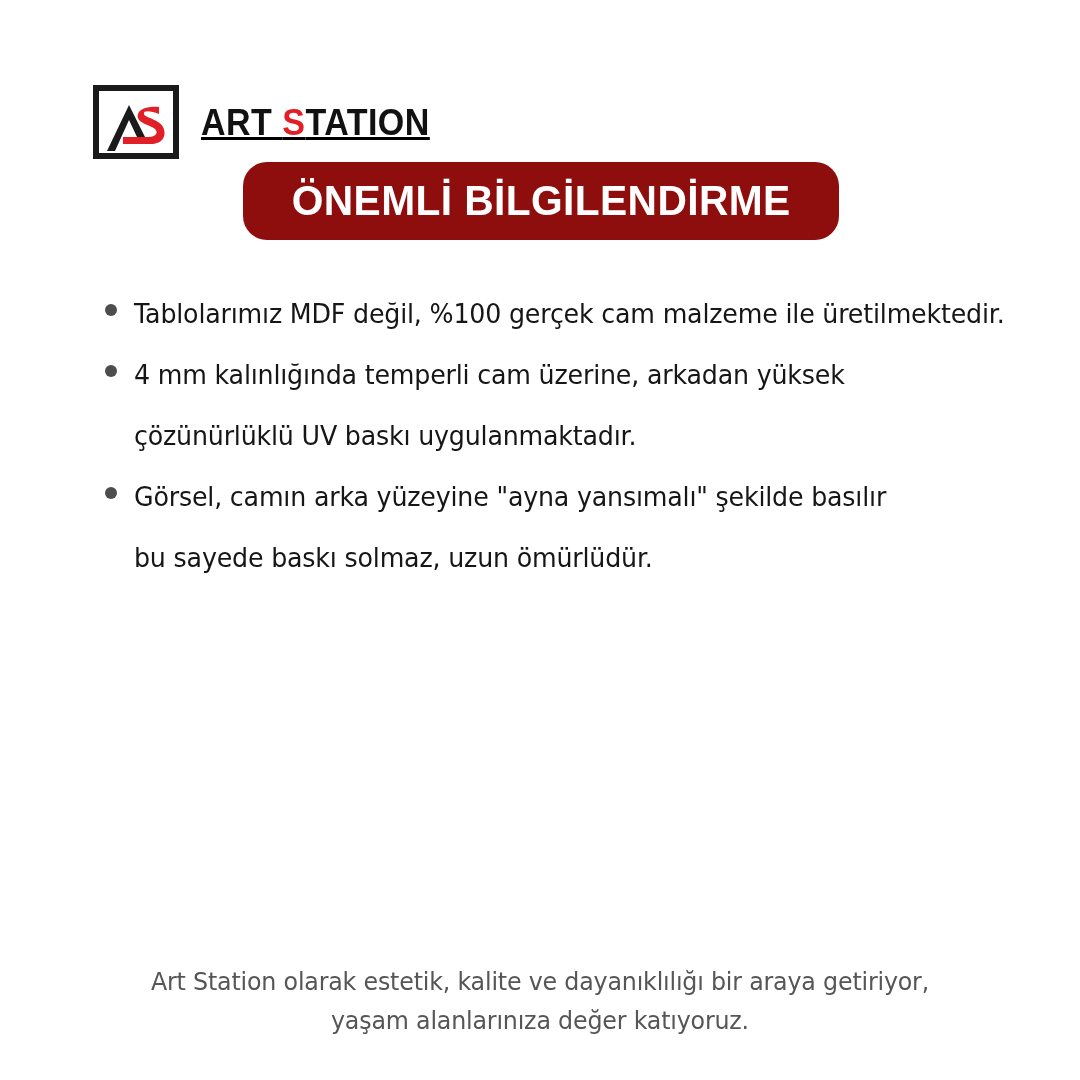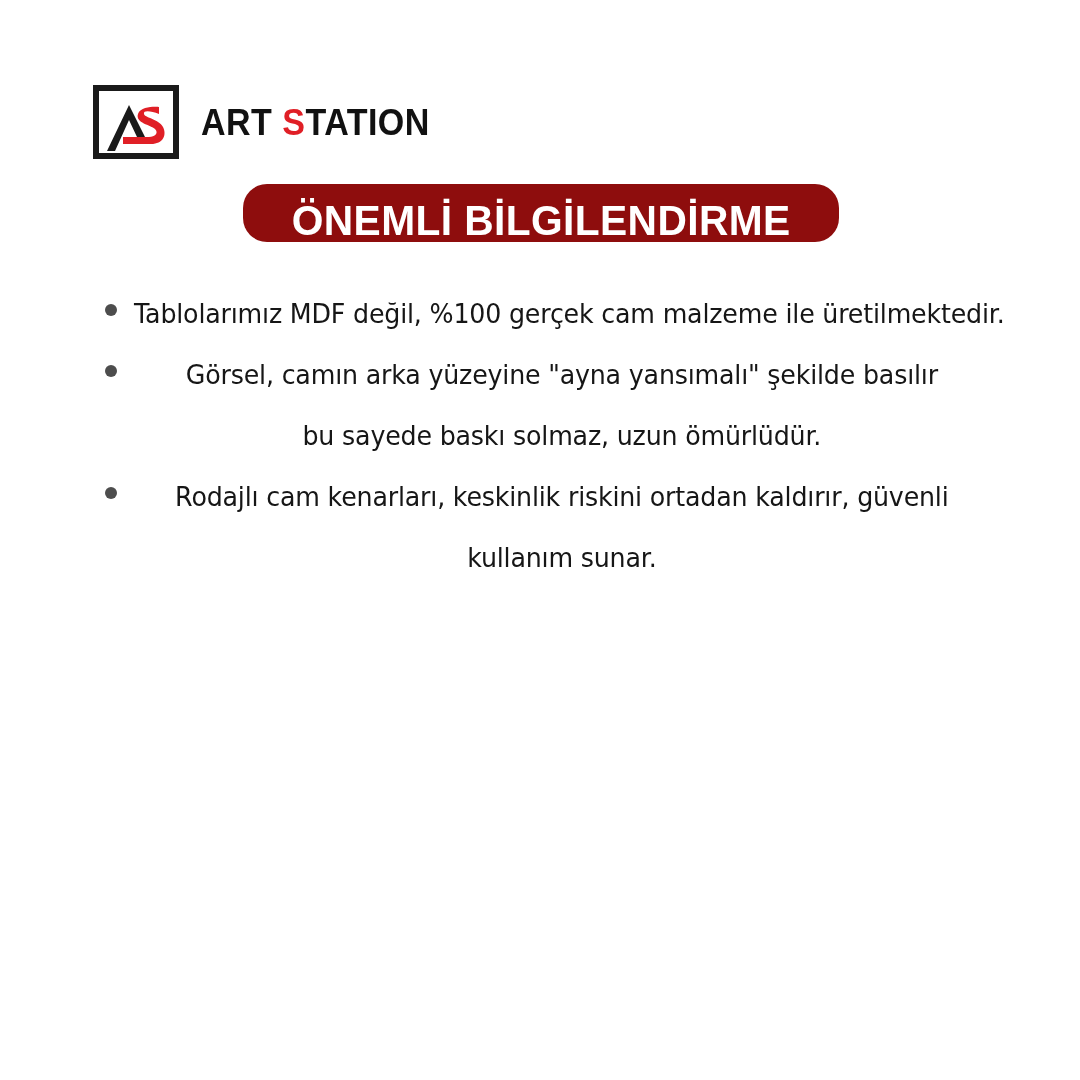--- a/index.html
+++ b/index.html
@@ -25,20 +25,21 @@
   }
 
   
   .logo-row {
     position: absolute;
     left: 93px;
     top: 84px;
     display: flex;
     align-items: center;
     height: 76px;
+    text-decoration: underline;
   }
 
   .logo-mark {
     position: relative;
     width: 86px;
     height: 74px;
     flex: 0 0 auto;
   }
   .logo-mark svg {
     display: block;
@@ -59,48 +60,47 @@
     transform-origin: left center;
   }
   .logo-wordmark .art { color: #111111; }
   .logo-wordmark .s-red { color: #e01f26; }
   .logo-wordmark .tation { color: #111111; }
 
   
   .banner {
     position: absolute;
     left: 243px;
-    top: 184px;
+    top: 162px;
     width: 596px;
-    height: 58px;
+    height: 78px;
     background: #8e0d0d;
     border-radius: 24px;
     display: flex;
-    align-items: flex-end;
+    align-items: center;
     justify-content: center;
     box-sizing: border-box;
   }
   .banner-title {
     font-family: "Liberation Sans", sans-serif;
     font-weight: 700;
     font-size: 42px;
     color: #ffffff;
     letter-spacing: 0.4px;
     line-height: 1;
     white-space: nowrap;
     transform: scaleX(0.97);
   }
 
   
   .bullet-list {
     position: absolute;
     left: 100px;
     top: 283px;
     width: 930px;
-    text-align: center;
   }
 
   .bullet-item {
     position: relative;
     padding-left: 34px;
     margin-bottom: 0;
   }
 
   .bullet-dot {
     position: absolute;
@@ -163,24 +163,28 @@
     <div class="banner-title">ÖNEMLİ BİLGİLENDİRME</div>
   </div>
 
   <div class="bullet-list">
     <div class="bullet-item">
       <span class="bullet-dot"></span>
       <div class="bullet-line">Tablolarımız MDF değil, %100 gerçek cam malzeme ile üretilmektedir.</div>
     </div>
     <div class="bullet-item">
       <span class="bullet-dot"></span>
+      <div class="bullet-line">4 mm kalınlığında temperli cam üzerine, arkadan yüksek</div>
+      <div class="bullet-line">çözünürlüklü UV baskı uygulanmaktadır.</div>
+    </div>
+    <div class="bullet-item">
+      <span class="bullet-dot"></span>
       <div class="bullet-line">Görsel, camın arka yüzeyine "ayna yansımalı" şekilde basılır</div>
       <div class="bullet-line">bu sayede baskı solmaz, uzun ömürlüdür.</div>
     </div>
-    <div class="bullet-item">
-      <span class="bullet-dot"></span>
-      <div class="bullet-line">Rodajlı cam kenarları, keskinlik riskini ortadan kaldırır, güvenli</div>
-      <div class="bullet-line">kullanım sunar.</div>
-    </div>
   </div>
 
+  <div class="footer">
+    <div class="footer-line">Art Station olarak estetik, kalite ve dayanıklılığı bir araya getiriyor,</div>
+    <div class="footer-line">yaşam alanlarınıza değer katıyoruz.</div>
+  </div>
 
 </div>
 
 </body></html>

